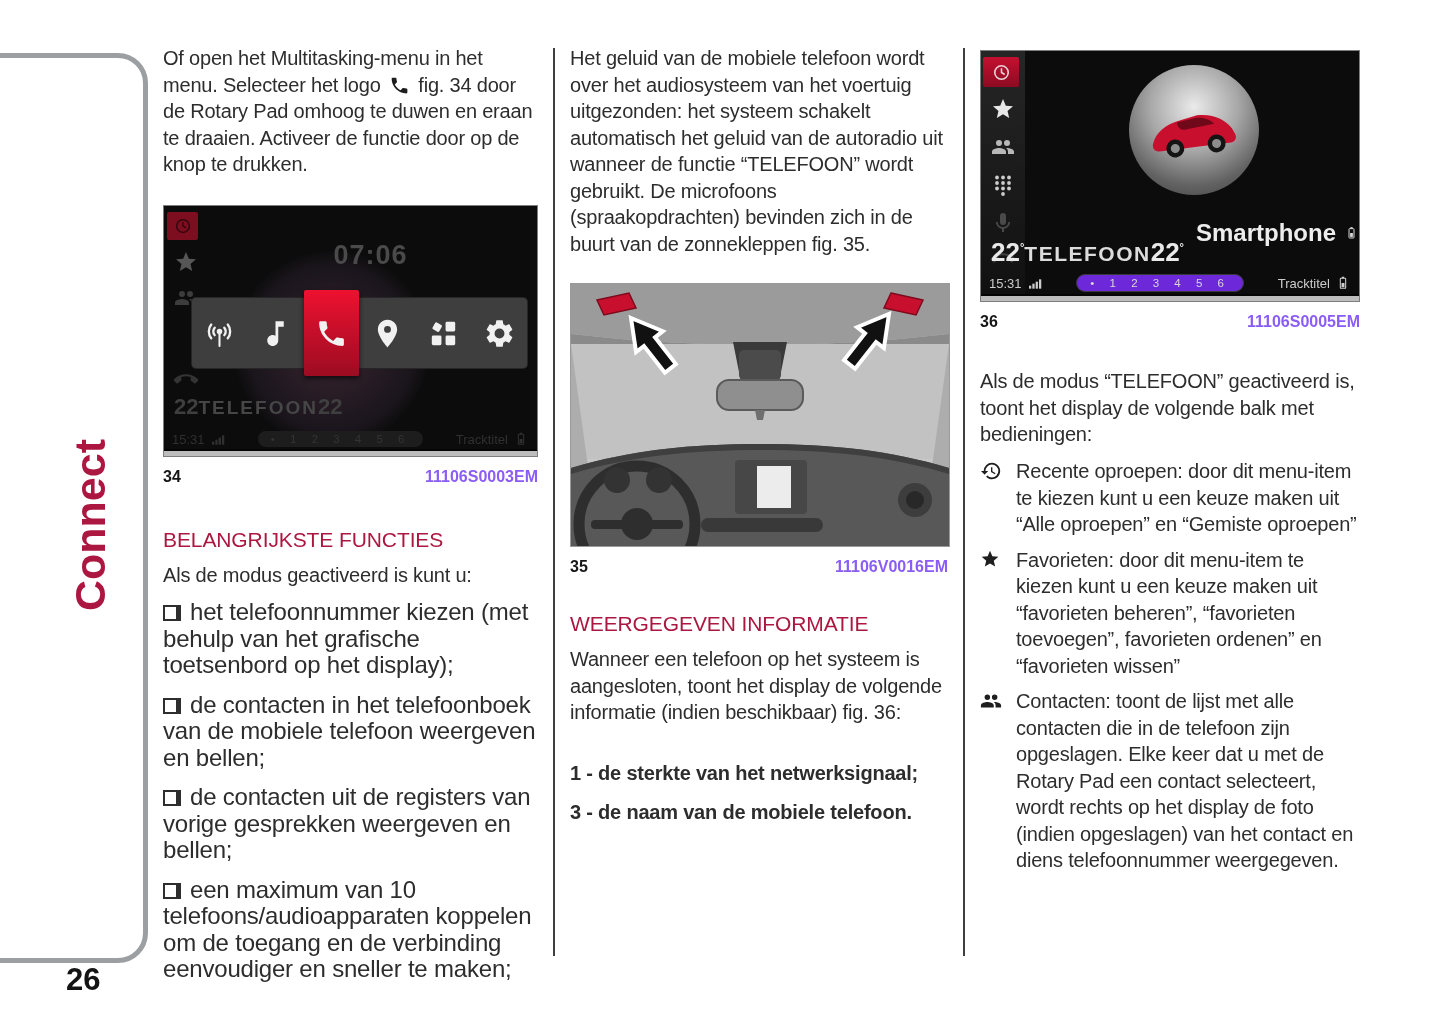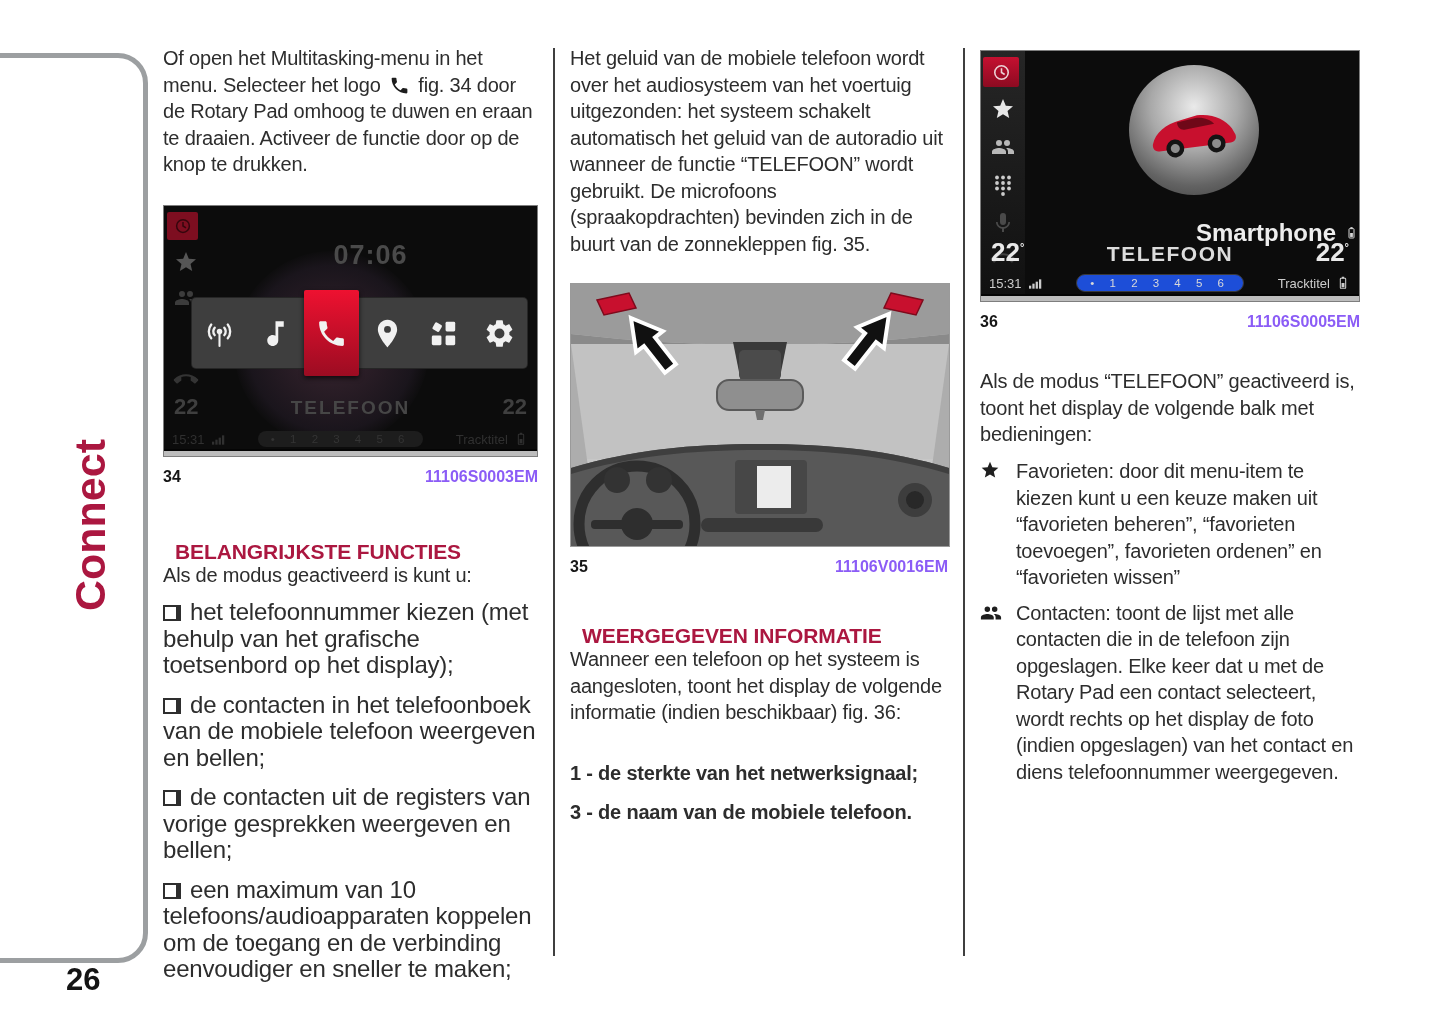--- a/index.html
+++ b/index.html
@@ -18,21 +18,21 @@
   
   .sep{position:absolute;top:48px;height:908px;width:2px;background:#3f3f3f;}
   .sep1{left:553px;} .sep2{left:963px;}
 
   .col{position:absolute;top:0;height:894px;}
   .col1{left:163px;width:375px;}
   .col2{left:570px;width:378px;}
   .col3{left:980px;width:380px;}
 
   .body{font-size:20px;line-height:26.5px;letter-spacing:-0.2px;color:#2d2d2d;margin:0;}
-  h2{font-size:21px;line-height:24px;color:#ab1740;margin:12px;font-weight:bold;letter-spacing:-0.1px;}
+  h2{font-size:21px;line-height:24px;color:#ab1740;margin:0;font-weight:normal;letter-spacing:-0.1px;}
   .abs{position:absolute;left:0;right:0;}
 
   figure{margin:0;}
   figcaption{display:flex;justify-content:space-between;font-size:16px;font-weight:bold;
              color:#161616;margin-top:11px;letter-spacing:0;gap:16px;}
 
   
   .sqlist{list-style:none;margin:0;padding:0;}
   .sqlist li{margin-bottom:13px;font-size:24px;line-height:26.5px;letter-spacing:-0.2px;}
   .sq{display:inline-block;width:11px;height:12px;border:2px solid #2e2e2e;border-right-width:5px;
@@ -69,37 +69,37 @@
             background:radial-gradient(circle,#3a2530 0%,#1a151c 60%,rgba(10,10,10,0) 72%);}
   .time34{position:absolute;left:40px;right:0;top:34px;text-align:center;
           font-size:27px;font-weight:bold;color:#4a4a4a;letter-spacing:1px;}
   .tbar{position:absolute;left:28px;right:10px;top:92px;height:70px;background:#3e3e3e;
         border-radius:4px;display:flex;box-shadow:0 0 0 1px #262626;}
   .tbar .cell{flex:1;display:flex;align-items:center;justify-content:center;color:#f1f1f1;}
   .tbar .cell svg{width:33px;height:33px;}
   .tbar .cell.hot{margin:-8px 0;background:linear-gradient(180deg,#ee1130,#9c0c22);
                   border-radius:2px;box-shadow:0 2px 5px rgba(0,0,0,.7);}
 
-  .temps{position:absolute;left:10px;right:10px;display:flex;justify-content:space-between;
+  .temps{position:absolute;left:10px;right:10px;display:flex;
          align-items:baseline;font-weight:bold;margin-top:20px;}
   .s34 .temps{bottom:36px;color:#3f3f3f;font-size:22px;}
   .s34 .temps .mode{font-size:19px;letter-spacing:2px;color:#464646;}
   .s36 .temps{bottom:33px;color:#e9e9e9;font-size:26px;}
   .s36 .temps .mode{font-size:21px;letter-spacing:1.5px;color:#dcdcdc;}
   .temps sup{font-size:11px;}
 
   .status{position:absolute;left:8px;right:8px;bottom:9px;display:flex;
           justify-content:space-between;align-items:center;font-size:13px;}
   .s34 .status{color:#303030;}
   .s36 .status{color:#cccccc;}
   .status .grp{display:flex;align-items:center;gap:5px;}
   .status svg{width:16px;height:16px;}
   .presets{border-radius:10px;padding:2px 13px;font-size:11.5px;letter-spacing:6px;white-space:nowrap;}
   .s34 .presets{background:#1d1d1d;color:#343434;}
-  .s36 .presets{background:#1d4ed8;border:1px solid #3a3a3a;color:#d9d9d9;}
+  .s36 .presets{background:#6d28d9;border:1px solid #3a3a3a;color:#d9d9d9;}
 
   .circle36{position:absolute;left:148px;top:14px;width:130px;height:130px;border-radius:50%;
             background:radial-gradient(circle at 50% 32%,#eaeaea 0%,#a8a8a8 40%,#636363 72%,#3a3a3a 100%);
             display:flex;align-items:center;justify-content:center;}
   .circle36 svg{width:104px;height:62px;}
   .applabel{position:absolute;left:44px;right:0;top:168px;display:flex;gap:8px;
             align-items:center;justify-content:flex-end;color:#ededed;font-size:24px;font-weight:bold;}
   .applabel svg{width:15px;height:24px;color:#d8d8d8;}
 
   .art35 svg{display:block;width:378px;height:262px;border:1px solid #9a9a9a;}
@@ -410,20 +410,26 @@
       <figcaption>
         <span class="cap-num">36</span>
         <span class="cap-code">11106S0005EM</span>
       </figcaption>
     </figure>
 
     <p class="body abs" style="top:368px;">Als de modus “TELEFOON” geactiveerd is, toont het display de volgende balk met bedieningen:</p>
 
     <ul class="iclist abs" style="top:458px;">
       <li>
+        <span class="bic"><svg viewBox="0 0 24 24">
+              <use href="#i-history"></use>
+            </svg></span>
+        <span class="btxt">Recente oproepen: door dit menu-item te kiezen kunt u een keuze maken uit “Alle oproepen” en “Gemiste oproepen”</span>
+      </li>
+      <li>
         <span class="bic"><svg viewBox="0 0 24 24" style="width:20px;height:20px;">
               <use href="#i-star"></use>
             </svg></span>
         <span class="btxt">Favorieten: door dit menu-item te kiezen kunt u een keuze maken uit “favorieten beheren”, “favorieten toevoegen”, favorieten ordenen” en “favorieten wissen”</span>
       </li>
       <li>
         <span class="bic"><svg viewBox="0 0 24 24">
               <use href="#i-people"></use>
             </svg></span>
         <span class="btxt">Contacten: toont de lijst met alle contacten die in de telefoon zijn opgeslagen. Elke keer dat u met de Rotary Pad een contact selecteert, wordt rechts op het display de foto (indien opgeslagen) van het contact en diens telefoonnummer weergegeven.</span>

